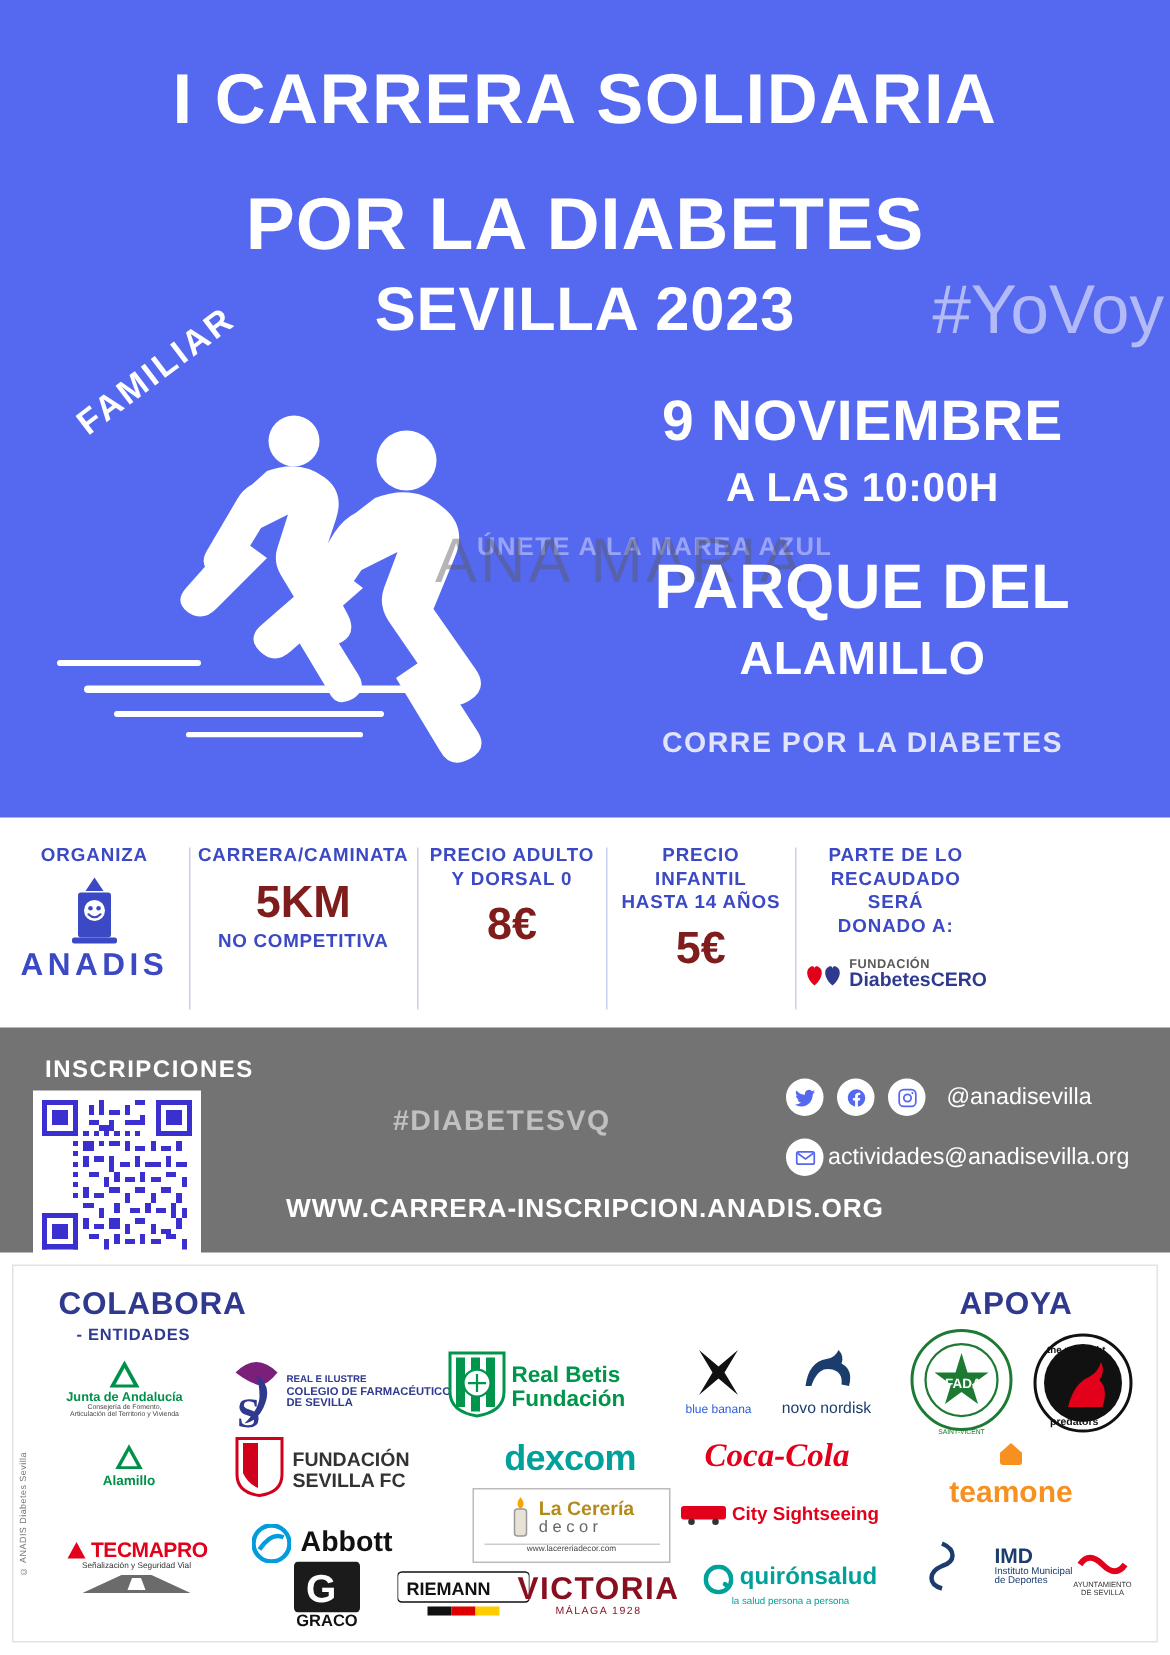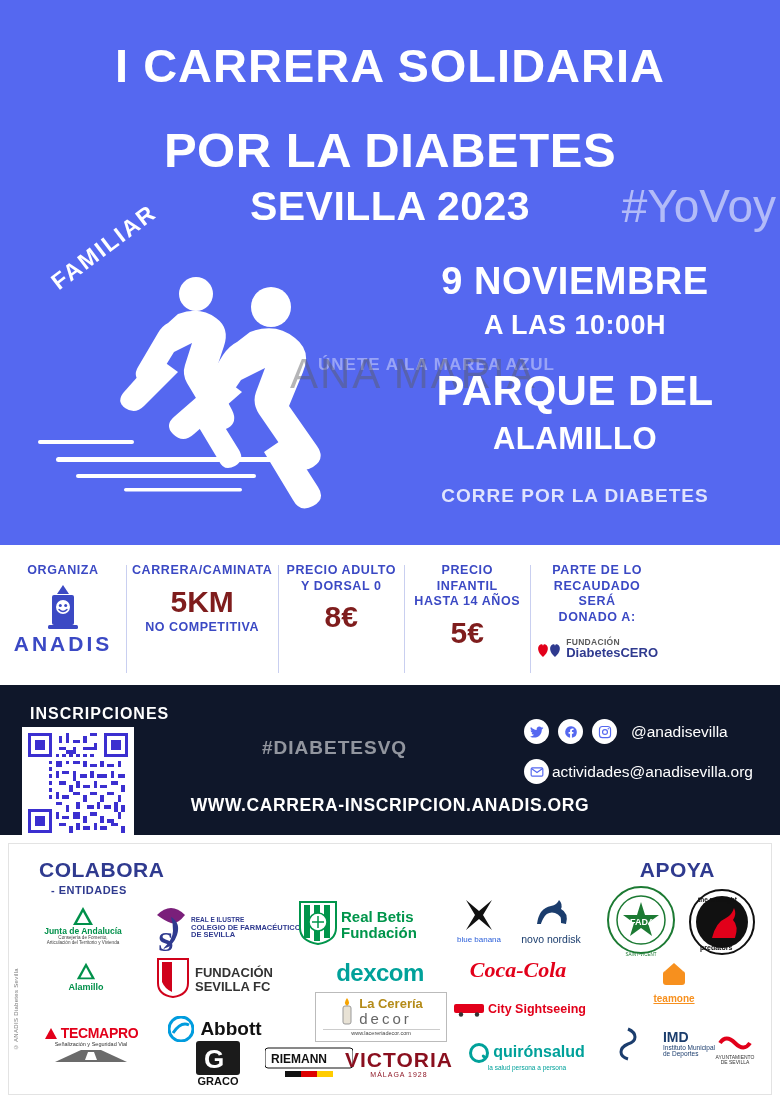--- a/index.html
+++ b/index.html
@@ -204,21 +204,21 @@
   .dcero-text { text-align: left; line-height: 1.05; }
   .dcero-t1 { font-size: 8.5px; color: #5a5a5a; font-weight: bold; letter-spacing: .3px;}
   .dcero-t2 { font-size: 13px; font-weight: bold; color: #e2001a; }
   .dcero-t2 span { color: #2f3a8f; }
 
   
   .band {
     position: absolute;
     left: 0; top: 685px;
     width: 780px; height: 150px;
-    background: #0f172a;
+    background: #737373;
     color: #ffffff;
   }
   .inscripciones {
     position: absolute; left: 30px; top: 20px;
     font-size: 16px; font-weight: bold; letter-spacing: 1px;
   }
   .qr {
     position: absolute; left: 22px; top: 42px;
     width: 112px; height: 112px;
     background: #ffffff;
@@ -633,21 +633,21 @@
     </div>
 
     <div class="logo box-border" style="left:306px; top:148px; width:132px; height:50px;">
       <div style="display:flex;align-items:center;gap:4px;">
         <svg width="16" height="28" viewBox="0 0 16 28">
             <path d="M8 0 q4 5 0 8 q-4 -3 0 -8z" fill="#f7a400"></path>
             <rect x="4" y="8" width="8" height="18" rx="2" fill="#e8e2d5" stroke="#999"></rect>
           </svg>
         <div style="text-align:left;">
           <div class="lg-t" style="font-size:13px;color:#b48b18;">La Cerería</div>
-          <div style="font-size:15px;color:#666;letter-spacing:3px;">decor</div>
+          <div style="font-size:11px;color:#666;letter-spacing:3px;">decor</div>
         </div>
       </div>
       <div style="font-size:5.5px;color:#444;margin-top:3px;border-top:1px solid #ccc;padding-top:1px;width:90%;">www.lacereriadecor.com</div>
     </div>
 
     <div class="logo" style="left:248px; top:198px; width:104px; height:42px;">
       <svg width="88" height="34" viewBox="0 0 88 34">
         <rect x="0" y="2" width="88" height="20" rx="3" fill="#ffffff" stroke="#111"></rect>
         <text x="6" y="17" font-size="12" font-weight="bold" fill="#111" font-family="Liberation Sans, sans-serif">RIEMANN</text>
         <rect x="20" y="25" width="16" height="6" fill="#111"></rect>
@@ -709,21 +709,21 @@
         <text x="26" y="40" font-size="9" font-weight="bold" fill="#ffffff" font-family="Liberation Sans, sans-serif">FADA</text>
       </svg>
       <div style="font-size:4.5px;color:#1c7a33;margin-top:-2px;">SAINT-VICENT</div>
     </div>
 
     <div class="logo" style="left:612px; top:118px; width:106px; height:44px;">
       <svg width="26" height="24" viewBox="0 0 26 24">
           <rect x="2" y="8" width="22" height="14" rx="3" fill="#f7901e"></rect>
           <path d="M13 0 l9 8 h-18 z" fill="#f7901e"></path>
         </svg>
-      <div class="lg-t" style="font-size:10px;color:#f7901e;margin-top:7px;text-decoration:underline;">teamone</div>
+      <div class="lg-t" style="font-size:20px;color:#f7901e;margin-top:7px;">teamone</div>
     </div>
 
     <div class="logo" style="left:672px; top:42px; width:82px; height:72px;">
       <svg width="72" height="68" viewBox="0 0 72 68">
         <circle cx="36" cy="34" r="32" fill="#ffffff" stroke="#111" stroke-width="2"></circle>
         <circle cx="36" cy="34" r="26" fill="#111"></circle>
         <path d="M26 50 q4 -16 14 -20 q6 -3 8 -10 q3 6 -1 12 q6 6 2 18 z" fill="#e2001a"></path>
         <text x="12" y="14" font-size="6.5" font-weight="bold" fill="#111" font-family="Liberation Sans, sans-serif">the midnight</text>
         <text x="14" y="62" font-size="7" font-weight="bold" fill="#111" font-family="Liberation Sans, sans-serif">predators</text>
       </svg>

